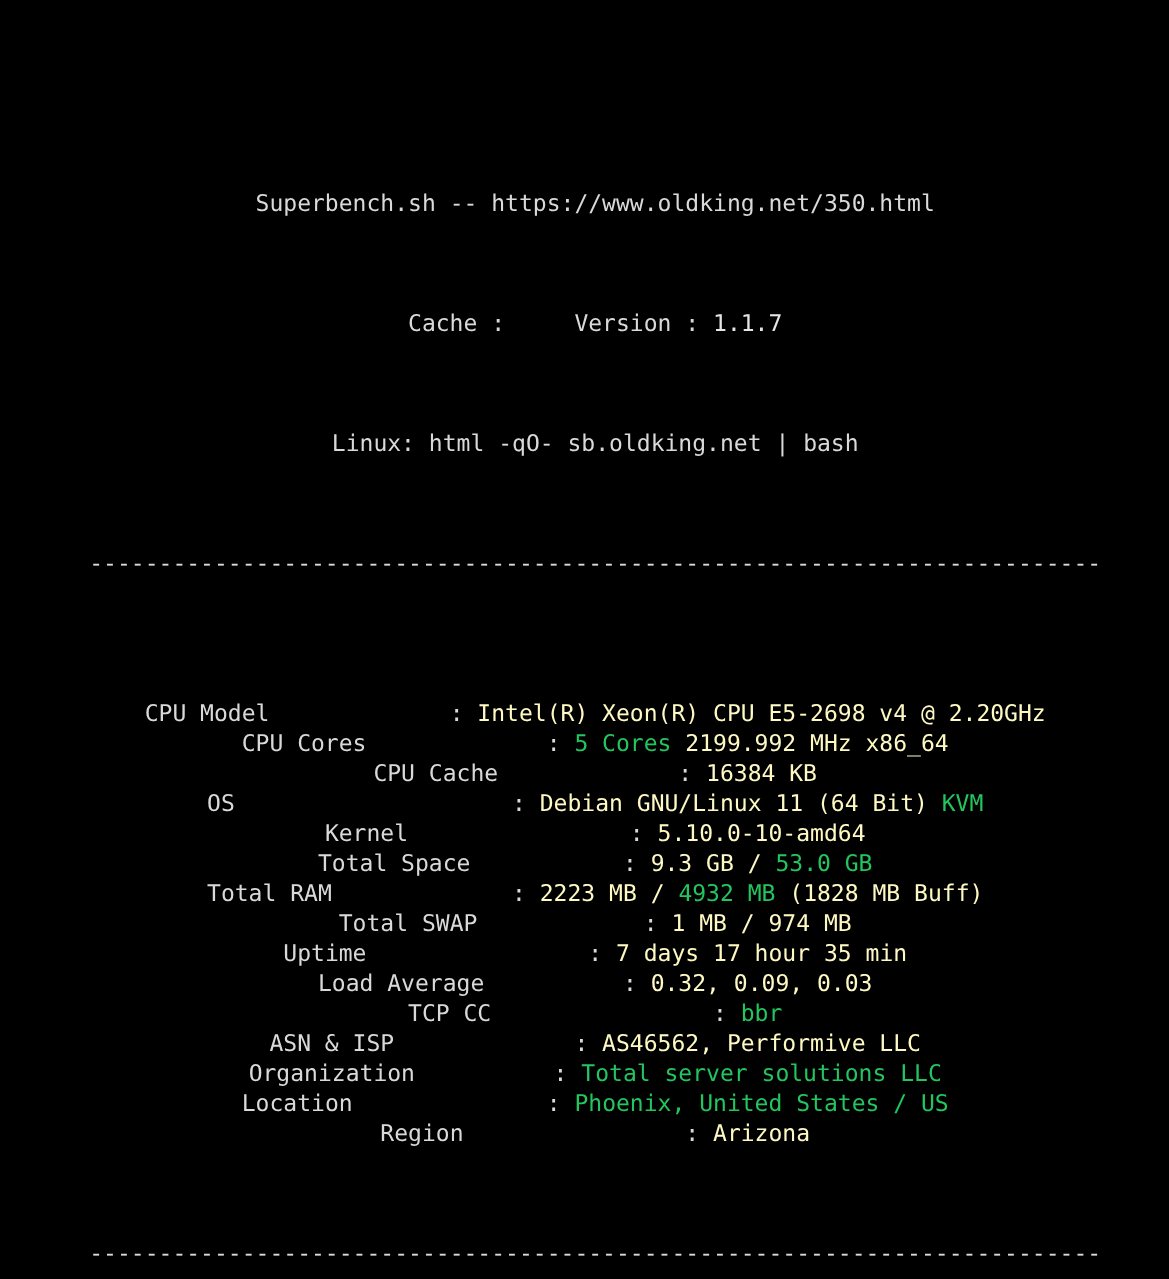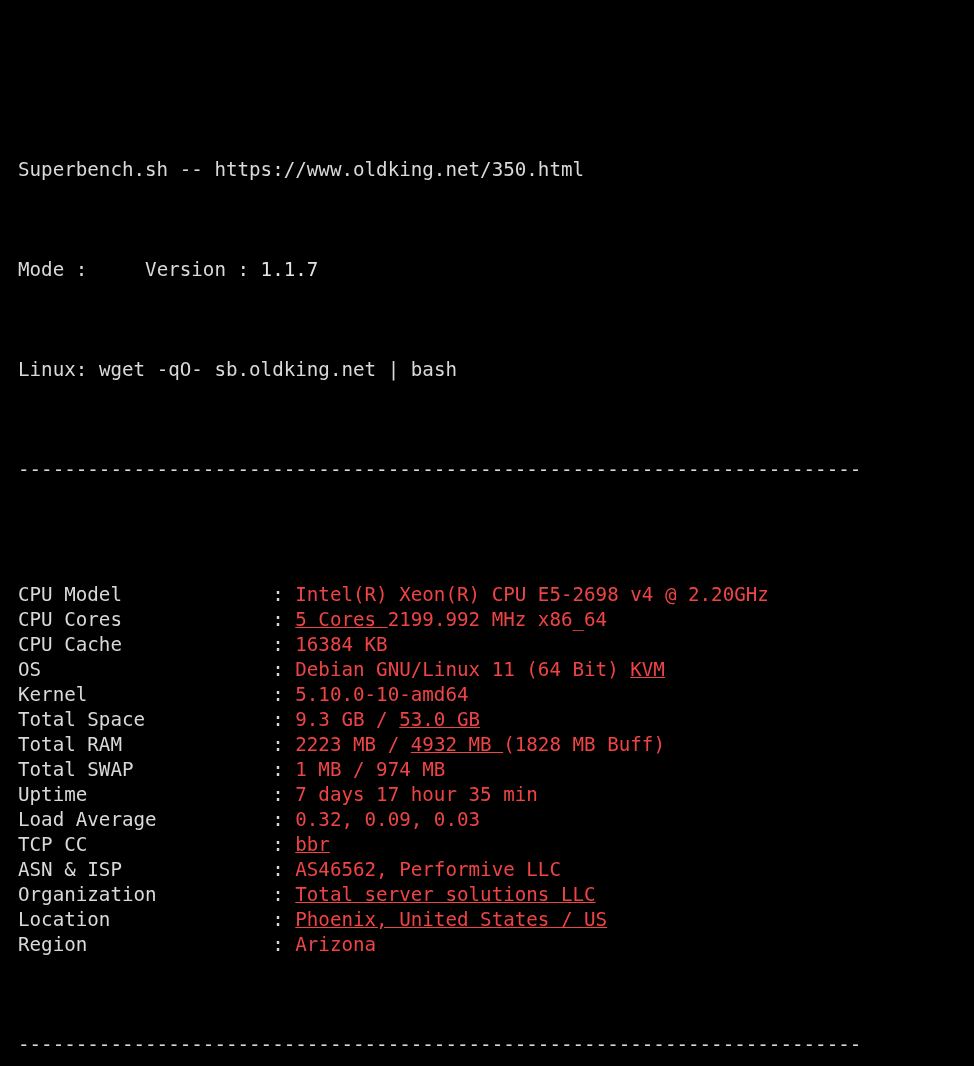--- a/index.html
+++ b/index.html
@@ -19,52 +19,53 @@
     height: 1030px;
     background: #000000;
     padding: 0;
     box-sizing: border-box;
     font-size: 19.2px;
     line-height: 25px;
     letter-spacing: 0px;
     white-space: pre;
     color: #d8d8d8;
     position: relative;
+    text-align: center;
   }
   .line {
     height: 25px;
     white-space: pre;
     padding-left: 18px;
     font-variant-ligatures: none;
   }
   .pad-top { height: 7px; }
 
   
   .c-white  { color: #d9d9d9; }
-  .c-cyan   { color: #ef4444; margin-top: 33px; }
-  .c-yellow { color: #ef4444; text-decoration: underline; }
+  .c-cyan   { color: #fef9c3; margin-top: 33px; }
+  .c-yellow { color: #22c55e; }
   .c-dgreen { color: #e5e5e5; }
 
   .sep {
     color: #d9d9d9;
     letter-spacing: 0px;
   }
 </style>
 </head>
 <body>
 
 <div id="terminal">
   <div class="pad-top"></div>
 
   
   <div class="line"><span class="c-white">Superbench.sh -- https://www.oldking.net/350.html</span></div>
 
-  <div class="line"><span class="c-white" id="t-mode-label">Mode : </span><span class="c-dgreen" id="t-mode-value"></span><span class="c-white" id="t-version-label">    Version : </span><span class="c-dgreen">1.1.7</span></div>
+  <div class="line"><span class="c-white" id="t-mode-label">Cache : </span><span class="c-dgreen" id="t-mode-value"></span><span class="c-white" id="t-version-label">    Version : </span><span class="c-dgreen">1.1.7</span></div>
 
-  <div class="line"><span class="c-white" id="t-usage-label">Linux: </span><span class="c-white">wget -qO- sb.oldking.net | bash</span></div>
+  <div class="line"><span class="c-white" id="t-usage-label">Linux: </span><span class="c-white">html -qO- sb.oldking.net | bash</span></div>
 
   <div class="line sep">-------------------------------------------------------------------------</div>
 
   
   <div id="sysinfo-block"><div class="line"><span class="c-white">CPU Model             : </span><span class="c-cyan">Intel(R) Xeon(R) CPU E5-2698 v4 @ 2.20GHz</span></div><div class="line"><span class="c-white">CPU Cores             : </span><span class="c-yellow">5 Cores </span><span class="c-cyan">2199.992 MHz x86_64</span></div><div class="line"><span class="c-white">CPU Cache             : </span><span class="c-cyan">16384 KB</span></div><div class="line"><span class="c-white">OS                    : </span><span class="c-cyan">Debian GNU/Linux 11 (64 Bit) </span><span class="c-yellow">KVM</span></div><div class="line"><span class="c-white">Kernel                : </span><span class="c-cyan">5.10.0-10-amd64</span></div><div class="line"><span class="c-white">Total Space           : </span><span class="c-cyan">9.3 GB / </span><span class="c-yellow">53.0 GB</span></div><div class="line"><span class="c-white">Total RAM             : </span><span class="c-cyan">2223 MB / </span><span class="c-yellow">4932 MB </span><span class="c-cyan">(1828 MB Buff)</span></div><div class="line"><span class="c-white">Total SWAP            : </span><span class="c-cyan">1 MB / 974 MB</span></div><div class="line"><span class="c-white">Uptime                : </span><span class="c-cyan">7 days 17 hour 35 min</span></div><div class="line"><span class="c-white">Load Average          : </span><span class="c-cyan">0.32, 0.09, 0.03</span></div><div class="line"><span class="c-white">TCP CC                : </span><span class="c-yellow">bbr</span></div><div class="line"><span class="c-white">ASN &amp; ISP             : </span><span class="c-cyan">AS46562, Performive LLC</span></div><div class="line"><span class="c-white">Organization          : </span><span class="c-yellow">Total server solutions LLC</span></div><div class="line"><span class="c-white">Location              : </span><span class="c-yellow">Phoenix, United States / US</span></div><div class="line"><span class="c-white">Region                : </span><span class="c-cyan">Arizona</span></div></div>
 
   <div class="line sep">-------------------------------------------------------------------------</div>
 
   
   

